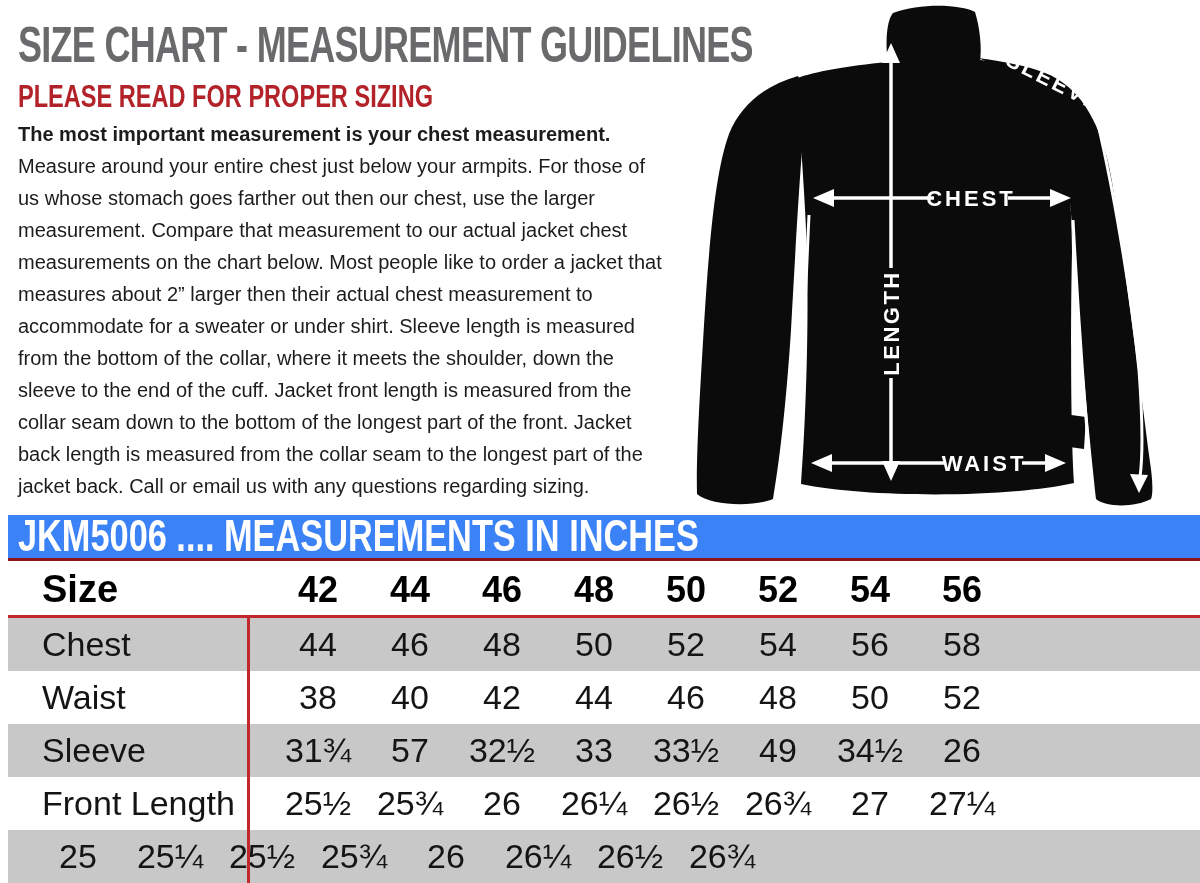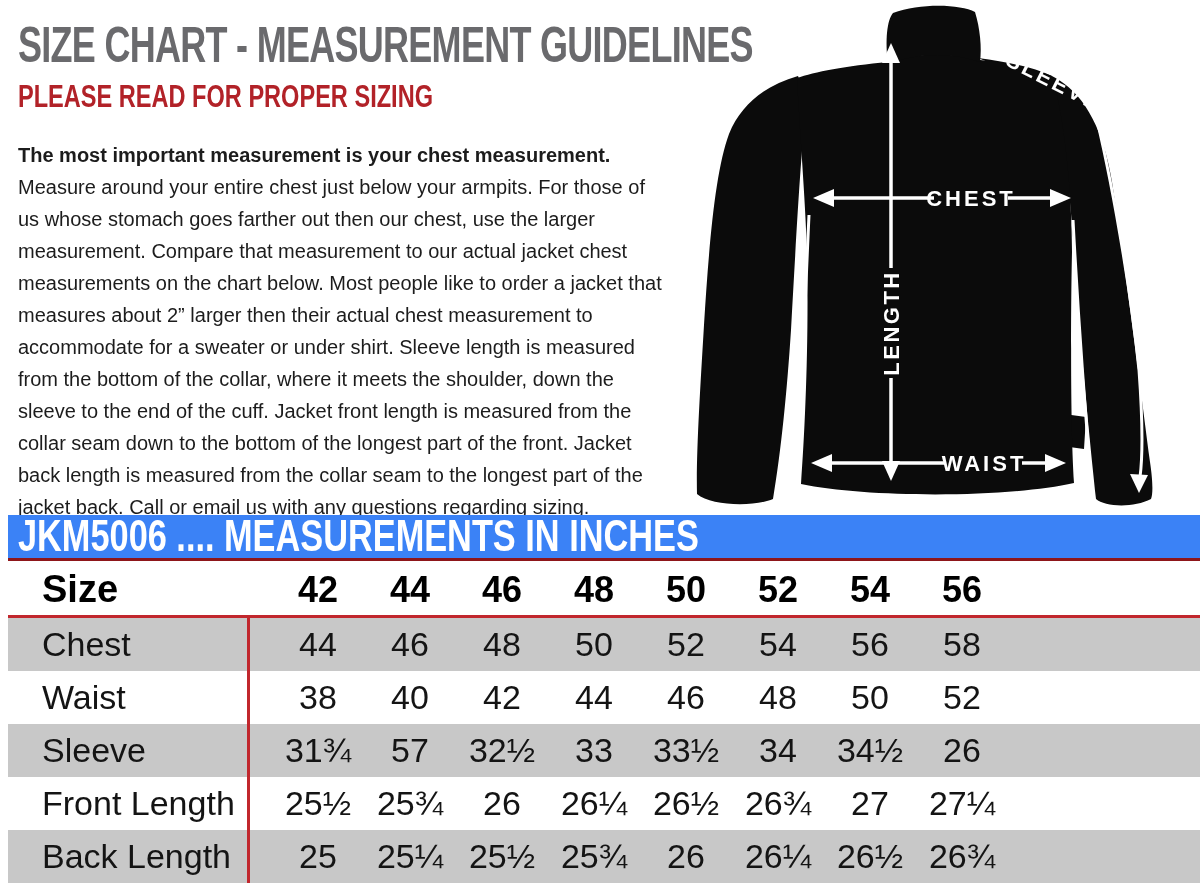--- a/index.html
+++ b/index.html
@@ -2,21 +2,21 @@
 <html><head>
 <meta charset="utf-8">
 <style>
   html,body{margin:0;padding:0;background:#fff;font-family:"Liberation Sans",sans-serif;}
   .page{position:relative;width:1200px;height:883px;background:#fff;overflow:hidden;margin-left:8px;}
 
   .title{position:absolute;left:10px;top:16px;font-size:50px;font-weight:bold;color:#6a6a6d;
          letter-spacing:-1px;white-space:nowrap;transform:scaleX(.72);transform-origin:left top;}
   .subtitle{position:absolute;left:10px;top:79px;font-size:31px;font-weight:bold;color:#b22228;
          white-space:nowrap;transform:scaleX(.76);transform-origin:left top;}
-  .intro{position:absolute;left:10px;top:119px;width:648px;font-size:20px;line-height:32px;
+  .intro{position:absolute;left:10px;top:98px;width:648px;font-size:20px;line-height:32px;
          color:#1c1c1c;}
   .intro .lead{font-weight:bold;}
 
   .diagram{position:absolute;left:660px;top:0;width:540px;height:515px;}
 
   .banner{position:absolute;left:0;top:515px;width:1200px;height:46px;background:#3b82f6;
          border-bottom:3px solid #8e161a;box-sizing:border-box;overflow:hidden;}
   .banner span{display:inline-block;margin-left:10px;color:#fff;font-size:44px;font-weight:bold;
          line-height:41px;white-space:nowrap;transform:scaleX(.78);transform-origin:left top;}
 
@@ -139,39 +139,38 @@
       <div class="val">52</div>
     </div>
 
     <div class="trow gray">
       <div class="label-cell">Sleeve</div>
       <div class="val">31¾</div>
       <div class="val">57</div>
       <div class="val">32½</div>
       <div class="val">33</div>
       <div class="val">33½</div>
-      <div class="val">34</div>
+      <div class="val">49</div>
       <div class="val">34½</div>
       <div class="val">26</div>
     </div>
 
     <div class="trow white">
       <div class="label-cell">Front Length</div>
       <div class="val">25½</div>
       <div class="val">25¾</div>
       <div class="val">26</div>
       <div class="val">26¼</div>
       <div class="val">26½</div>
       <div class="val">26¾</div>
       <div class="val">27</div>
       <div class="val">27¼</div>
     </div>
 
     <div class="trow gray">
-      <div class="label-cell">Back Length</div>
       <div class="val">25</div>
       <div class="val">25¼</div>
       <div class="val">25½</div>
       <div class="val">25¾</div>
       <div class="val">26</div>
       <div class="val">26¼</div>
       <div class="val">26½</div>
       <div class="val">26¾</div>
     </div>
   </div>

